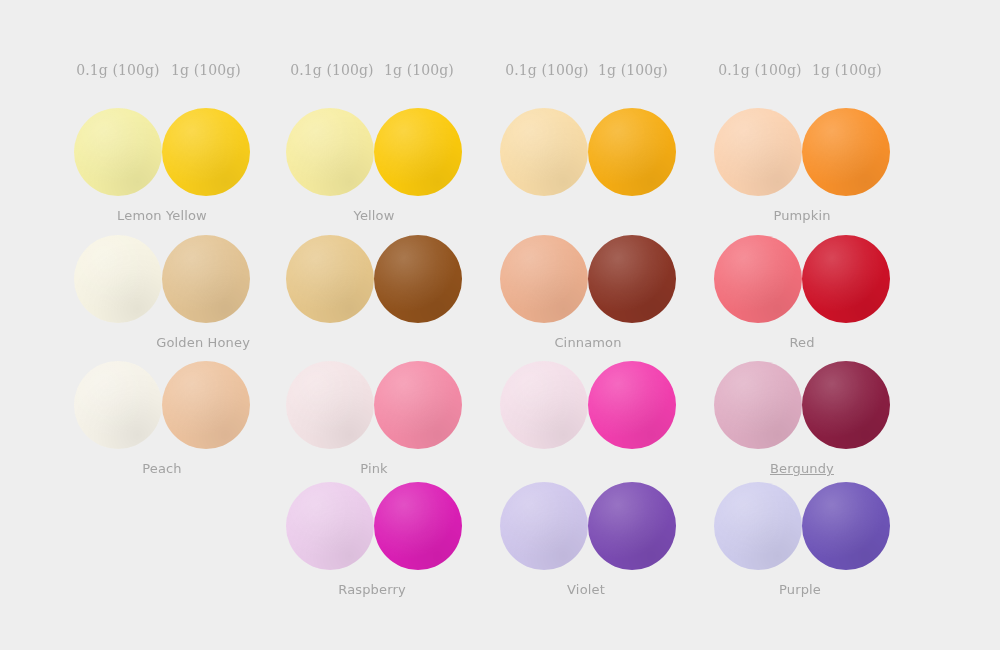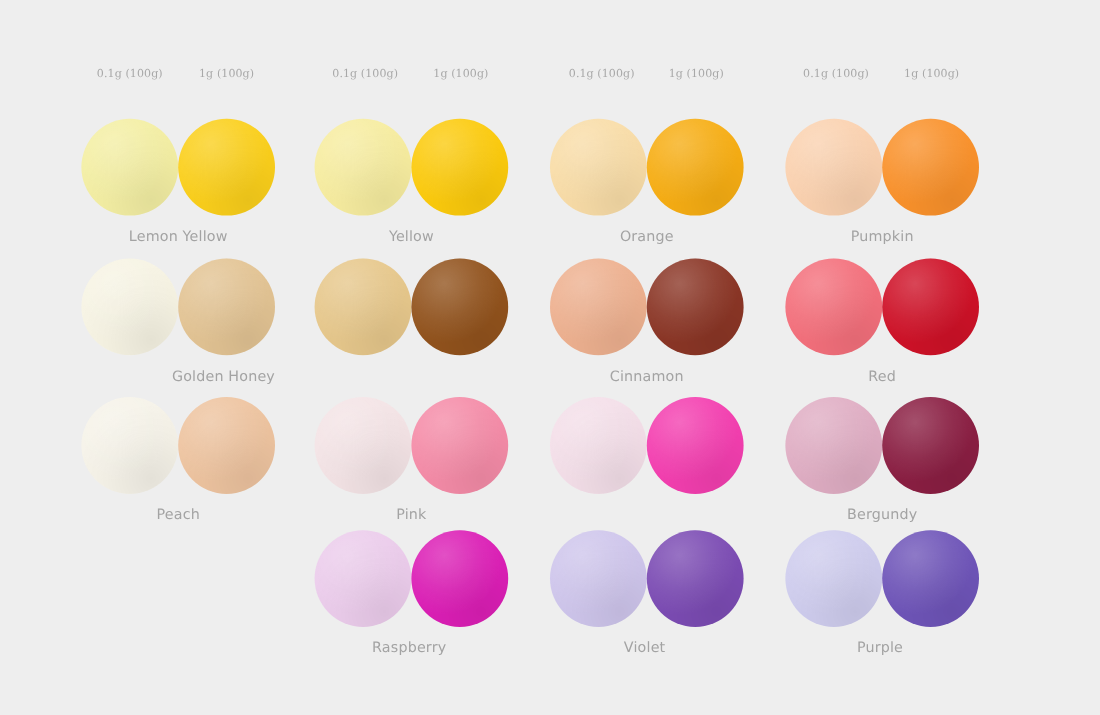--- a/index.html
+++ b/index.html
@@ -27,21 +27,21 @@
     left: 0;
     width: 1000px;
     height: 18px;
   }
   .col-header {
     position: absolute;
     top: 0;
     width: 120px;
     margin-left: -60px;
     text-align: center;
-    font-size: 10px;
+    font-size: 14px;
     font-family: "DejaVu Serif", serif;
     color: #a8a8a8;
     letter-spacing: 0.1px;
     white-space: nowrap;
   }
 
   
   .group {
     position: absolute;
   }
@@ -121,21 +121,20 @@
     </div>
     <div class="group" style="left: 500px; top: 108px; width: 176px;">
       <div class="pair">
         <div class="swatch left" style="background: rgb(249, 221, 168);">
           <div class="sheen"></div>
         </div>
         <div class="swatch right" style="background: rgb(247, 174, 20);">
           <div class="sheen"></div>
         </div>
       </div>
-      <div class="group-label" style="margin-left: 0px;">Orange</div>
     </div>
     <div class="group" style="left: 714px; top: 108px; width: 176px;">
       <div class="pair">
         <div class="swatch left" style="background: rgb(251, 210, 176);">
           <div class="sheen"></div>
         </div>
         <div class="swatch right" style="background: rgb(250, 146, 44);">
           <div class="sheen"></div>
         </div>
       </div>
@@ -218,21 +217,21 @@
     </div>
     <div class="group" style="left: 714px; top: 361px; width: 176px;">
       <div class="pair">
         <div class="swatch left" style="background: rgb(224, 174, 196);">
           <div class="sheen"></div>
         </div>
         <div class="swatch right" style="background: rgb(139, 31, 67);">
           <div class="sheen"></div>
         </div>
       </div>
-      <div class="group-label" style="margin-left: 0px;">Bergundy</div>
+      <div class="group-label" style="margin-left: 0px; text-decoration: underline;">Bergundy</div>
     </div>
     <div class="group" style="left: 286px; top: 482px; width: 176px;">
       <div class="pair">
         <div class="swatch left" style="background: rgb(236, 205, 236);">
           <div class="sheen"></div>
         </div>
         <div class="swatch right" style="background: rgb(220, 31, 182);">
           <div class="sheen"></div>
         </div>
       </div>

